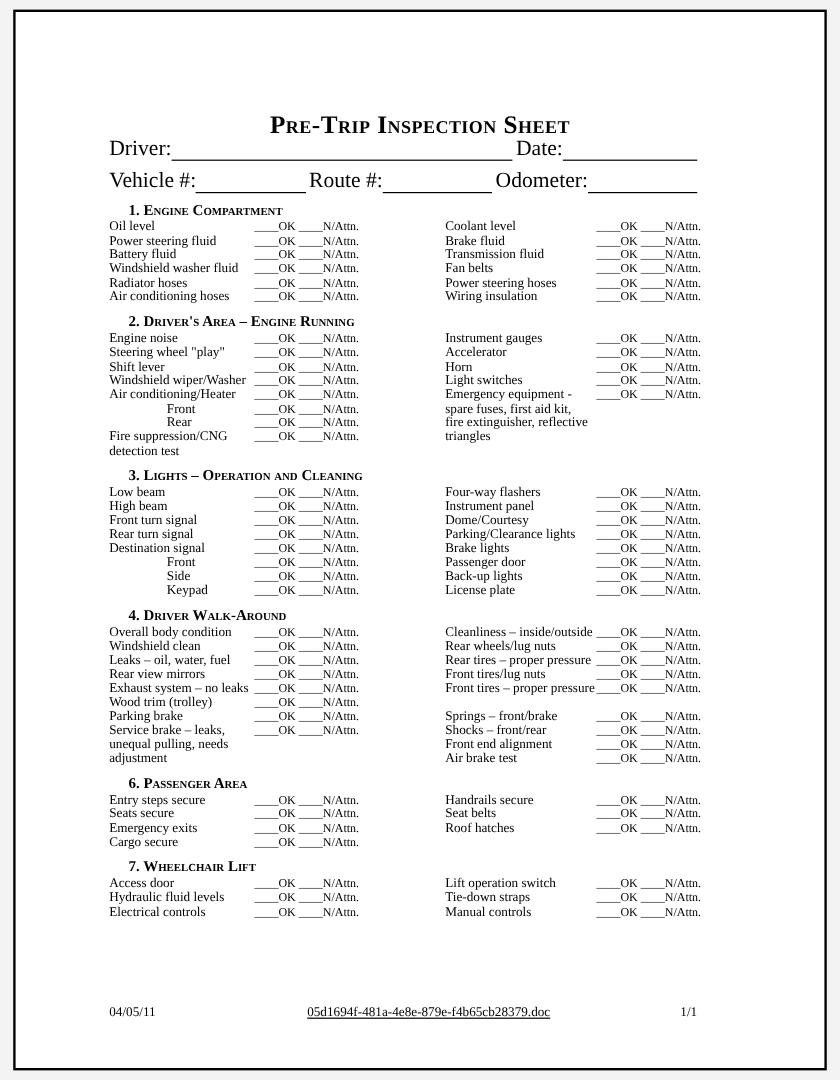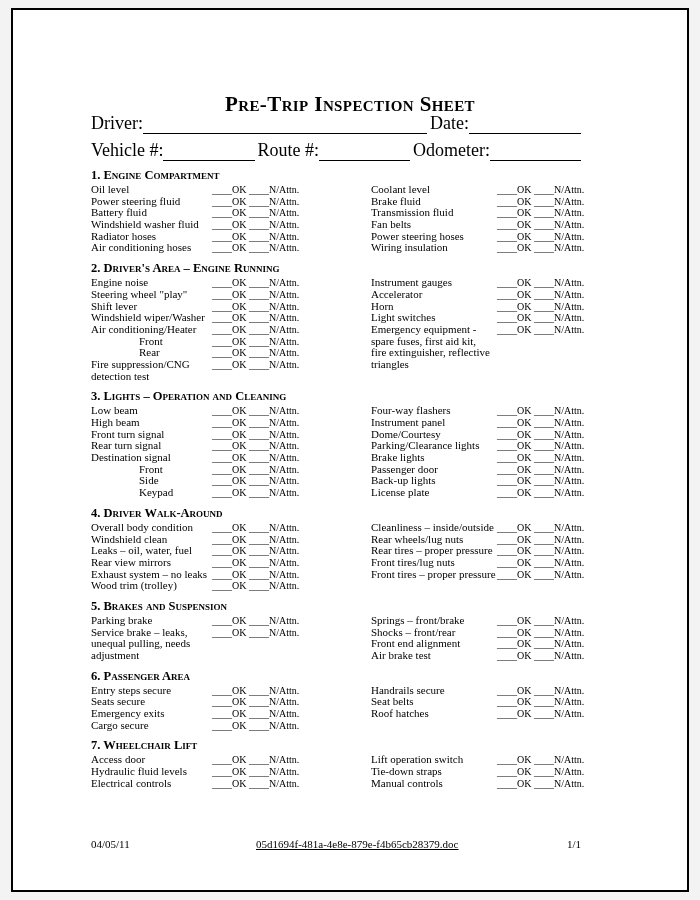--- a/index.html
+++ b/index.html
@@ -21,21 +21,21 @@
     font-variant: small-caps; letter-spacing: 0.4px;
   }
   .content { position: absolute; left: 78px; top: 104px; width: 490px; }
   .hdr-row { display: flex; align-items: flex-end; height: 20px; margin-bottom: 7px; font-size: 18px; }
   .hlabel { white-space: nowrap; }
   .line + .hlabel { margin-left: 3px; }
   .line { border-bottom: 1px solid #000; height: 16px; }
   .grow { flex: 1; }
   .date-line { flex: 0 0 112px; }
   .sections { margin-top: 4px; }
-  .sec-title { font-size: 12.5px; line-height: 12px; font-weight: bold; font-variant: small-caps; margin: 8px 0 3px; }
+  .sec-title { font-size: 12.5px; line-height: 12px; font-weight: bold; font-variant: small-caps; margin: 8px 16px 3px; }
   .cols { display: flex; }
   .col.left { flex: 0 0 280px; }
   .col.right { flex: 1; }
   .row { display: flex; align-items: baseline; height: 11.7px; font-size: 11px; line-height: 11.6px; }
   .lab { flex: 0 0 121px; white-space: nowrap; }
   .col.right .lab { flex: 0 0 126px; }
   .lab.ind { padding-left: 48px; }
   .chk { white-space: nowrap; font-size: 10px; }
   .footer { position: absolute; left: 78px; bottom: 40px; width: 490px; display: flex; font-size: 11px; }
   .f-left { flex: 1; text-align: left; }
@@ -319,21 +319,20 @@
                   <span class="chk"><span>____OK</span> <span>____N/Attn.</span></span>
                 </div>
                 <div class="row">
                   <span class="lab">Front tires – proper pressure</span>
                   <span class="chk"><span>____OK</span> <span>____N/Attn.</span></span>
                 </div>
               </div>
             </div>
           </div>
           <div class="section">
-            <div class="sec-title"><span class="sec-num">5.</span> <span class="sec-name">Brakes and Suspension</span></div>
             <div class="cols">
               <div class="col left">
                 <div class="row">
                   <span class="lab">Parking brake</span>
                   <span class="chk"><span>____OK</span> <span>____N/Attn.</span></span>
                 </div>
                 <div class="row">
                   <span class="lab">Service brake – leaks,</span>
                   <span class="chk"><span>____OK</span> <span>____N/Attn.</span></span>
                 </div>

